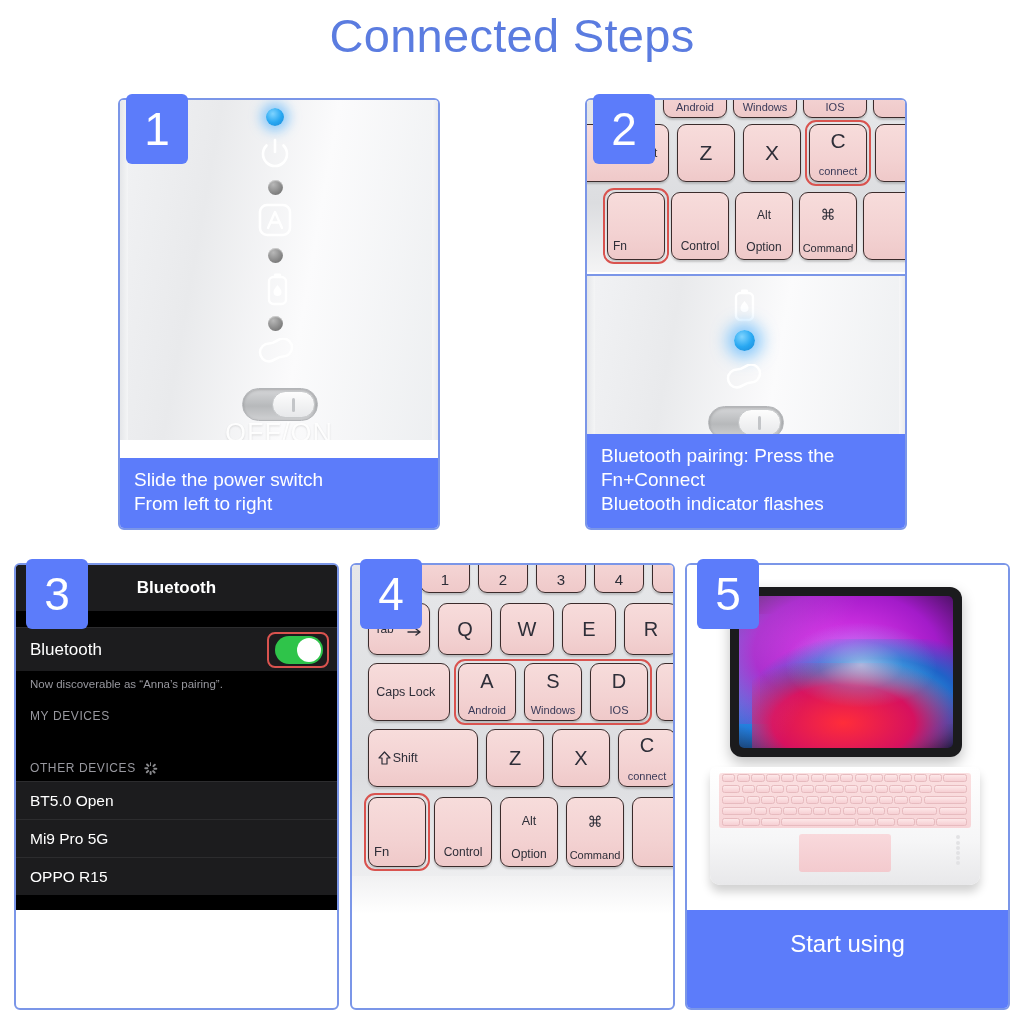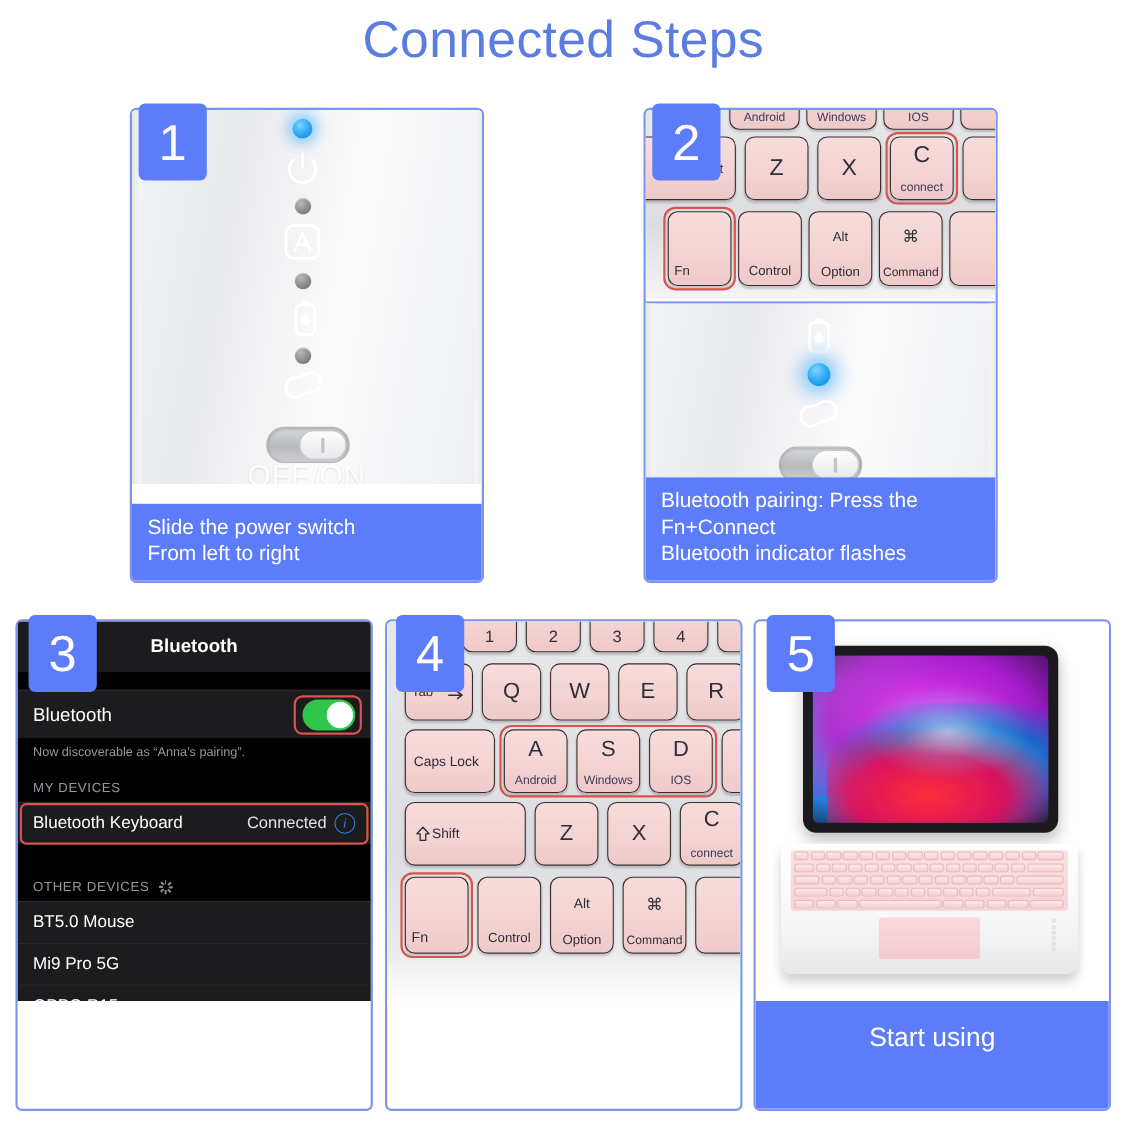--- a/index.html
+++ b/index.html
@@ -398,47 +398,39 @@
         <span>Bluetooth</span>
         <span class="sw"></span>
         <span class="hl" style="right:8px; top:4px; width:62px; height:36px; border-radius:8px;"></span>
       </div>
 
       <div class="ios-note">Now discoverable as “Anna’s pairing”.</div>
       <div class="ios-hdr">
         <span>MY DEVICES</span>
       </div>
 
-      <div class="ios-dev" style="position:relative;">
-        <span>Bluetooth Keyboard</span>
-        <span class="right">
-          <span>Connected</span>
-          <span class="info-i">i</span>
-        </span>
-        <span class="hl" style="left:2px; right:2px; top:0px; height:38px; border-radius:6px;"></span>
-      </div>
 
       <div class="gap" style="height:22px;"></div>
 
       <div class="ios-hdr">
         <span>OTHER DEVICES</span>
         <span class="spinner">
           <i style="transform:rotate(0deg)"></i>
             <i style="transform:rotate(45deg)"></i>
           <i style="transform:rotate(90deg)"></i>
             <i style="transform:rotate(135deg)"></i>
           <i style="transform:rotate(180deg)"></i>
             <i style="transform:rotate(225deg)"></i>
           <i style="transform:rotate(270deg)"></i>
             <i style="transform:rotate(315deg)"></i>
         </span>
       </div>
 
       <div class="ios-dev">
-        <span>BT5.0 Mouse</span>
+        <span>BT5.0 Open</span>
       </div>
       <div class="ios-dev">
         <span>Mi9 Pro 5G</span>
       </div>
       <div class="ios-dev">
         <span>OPPO R15</span>
       </div>
 
     </div>
   </div>

